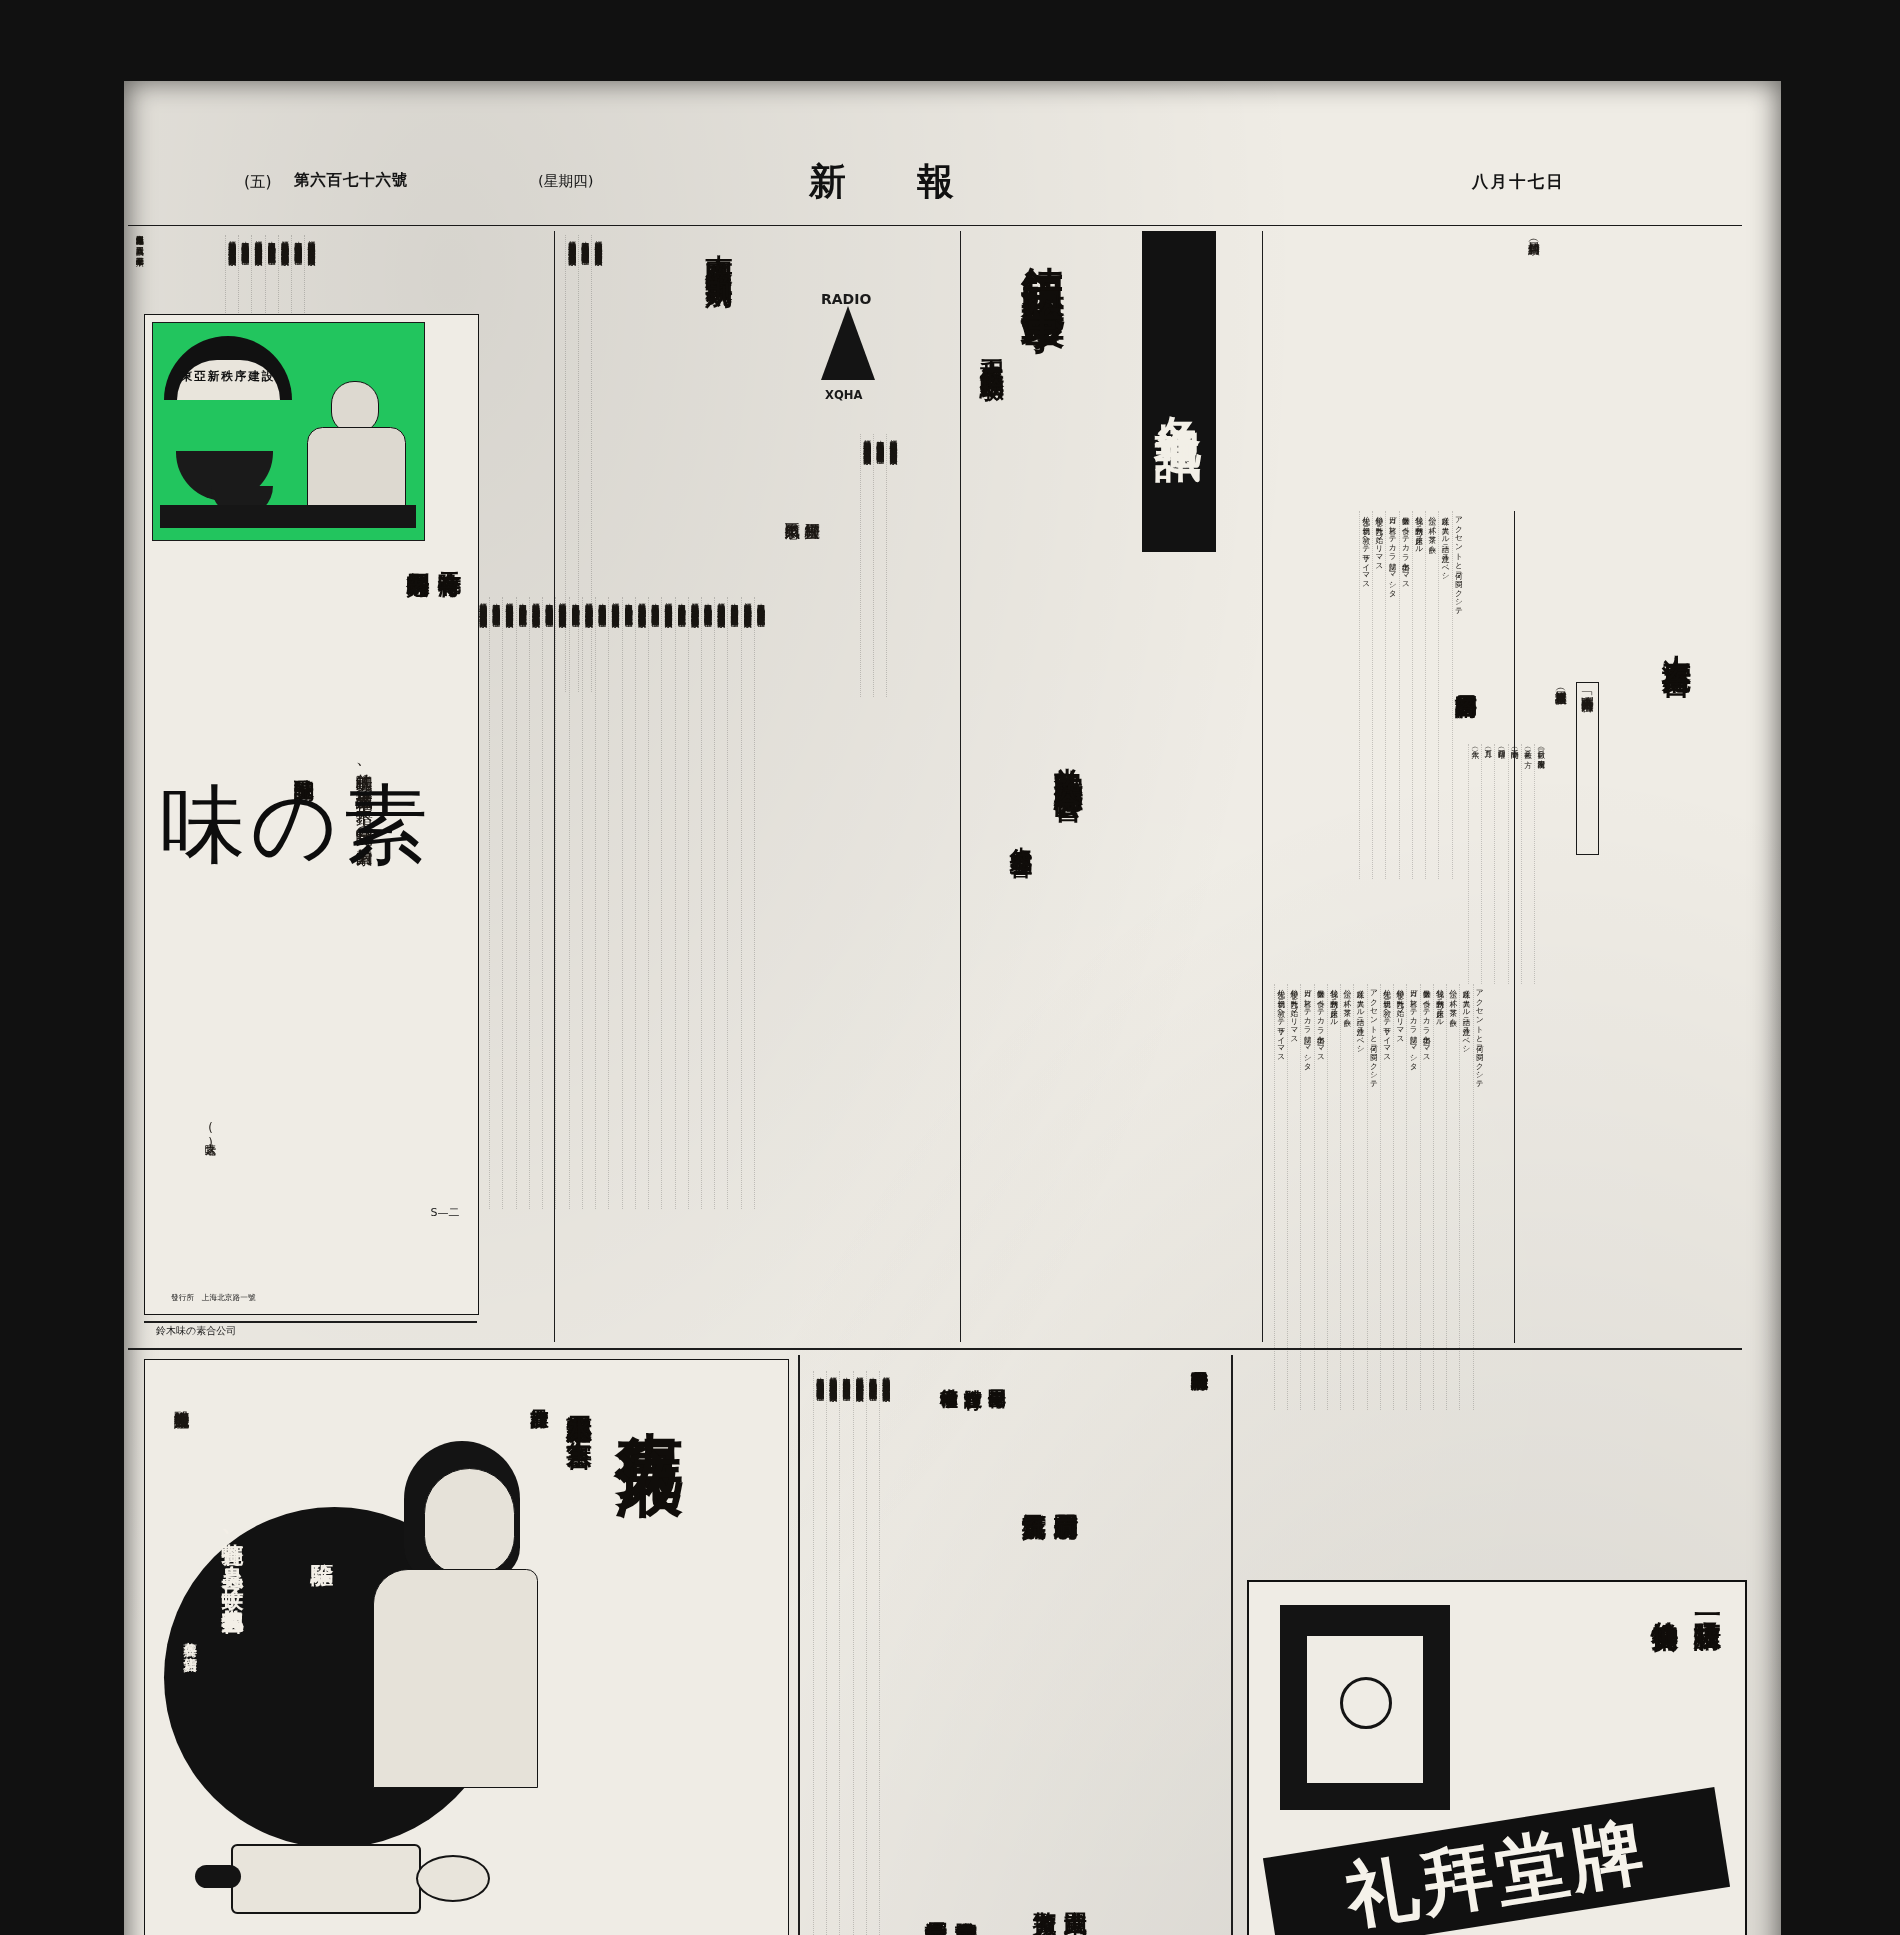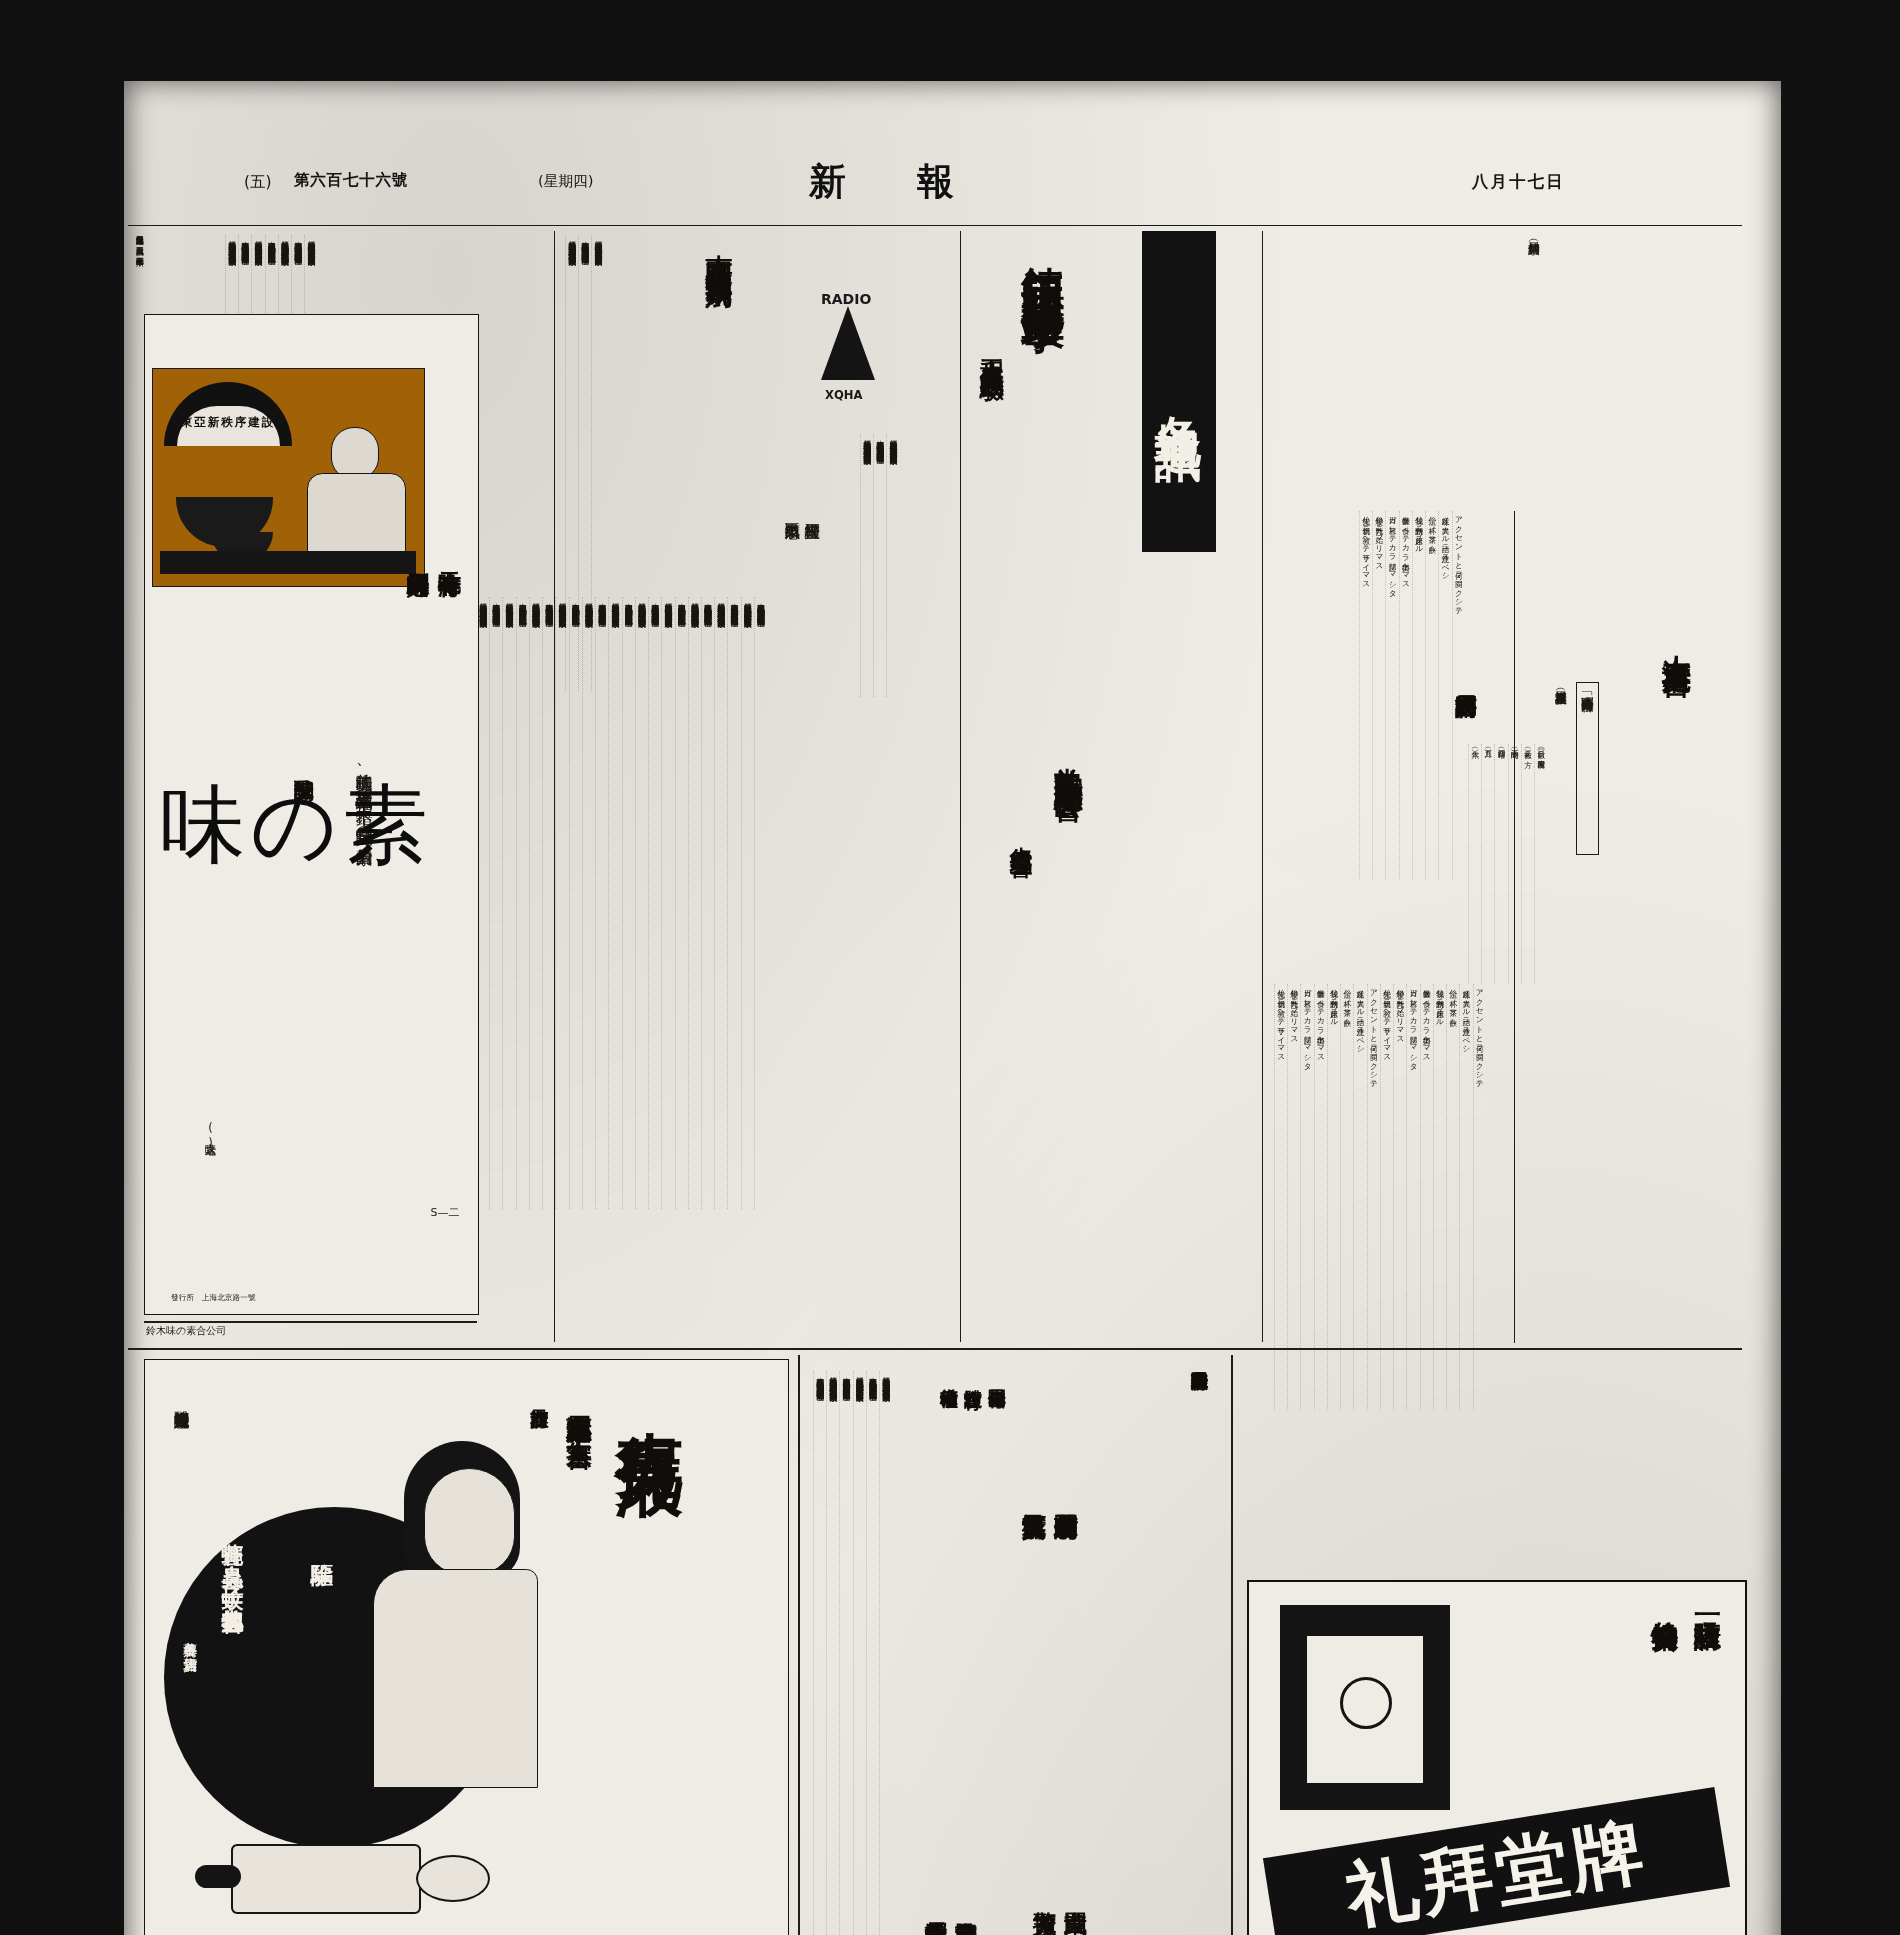--- a/index.html
+++ b/index.html
@@ -169,24 +169,23 @@
     background: #efece5;
     overflow: hidden;
   }
   .ad-ajinomoto { }
 
   
   .aji-art {
     position: absolute;
     left: 7px; top: 7px;
     width: 271px; height: 217px;
-    background: #a16207;
+    background: #22c55e;
     border: 1.2px solid #1a1a1a;
     overflow: hidden;
-    margin-top: 46px;
   }
   .aji-fan {
     position: absolute;
     left: 11.6px; top: 13px;
     width: 128px; height: 64px;
     background: #111;
     border-radius: 66px 66px 0 0;
   }
   .aji-fan-white {
     position: absolute;
@@ -504,21 +503,21 @@
       <div class="headline-xl" style="position:absolute; left:147px; top:449px; height:112px; font-size:20px;">調味聖品</div>
 
       <div class="aji-big">味の素</div>
 
       <div class="vs" style="position:absolute; left:58px; top:805px; height:77px; font-size:11.6px;">(素之味)</div>
 
       <div class="smallcaps" style="position:absolute; left:286px; top:890px; font-size:11px;">S—二</div>
     </div>
 
     <div class="rule-h thick" style="left:15.5px; top:1158px; width:333px;"></div>
-    <div style="position:absolute; left:18px; top:1161px; font-size:10px; color:#1a1a1a;">鈴木味の素合公司</div>
+    <div style="position:absolute; left:28px; top:1161px; font-size:10px; color:#1a1a1a;">鈴木味の素合公司</div>
     <div style="position:absolute; left:43px; top:1130px; font-size:7.7px; color:#1a1a1a;">發行所　上海北京路一號</div>
 
     <div class="colwrap" style="left:685px; top:1208px; height:890px;">
       <div class="col tiny">前經派員前往勘驗據報各項工程均照原定計劃施工所用材料亦均合於規定標準該處當即備文呈報省府核備並飭各縣切實保護以期永固</div>
       <div class="col tiny">本報訊據該處工程人員稱此次修築江隄工程進行順利各段堤身均已加高培厚並於隄外加築護坡石塊以防江水沖刷現已全部竣工</div>
       <div class="col tiny">前經派員前往勘驗據報各項工程均照原定計劃施工所用材料亦均合於規定標準該處當即備文呈報省府核備並飭各縣切實保護以期永固</div>
       <div class="col tiny">本報訊據該處工程人員稱此次修築江隄工程進行順利各段堤身均已加高培厚並於隄外加築護坡石塊以防江水沖刷現已全部竣工</div>
       <div class="col tiny">前經派員前往勘驗據報各項工程均照原定計劃施工所用材料亦均合於規定標準該處當即備文呈報省府核備並飭各縣切實保護以期永固</div>
       <div class="col tiny">本報訊據該處工程人員稱此次修築江隄工程進行順利各段堤身均已加高培厚並於隄外加築護坡石塊以防江水沖刷現已全部竣工</div>
     </div>

